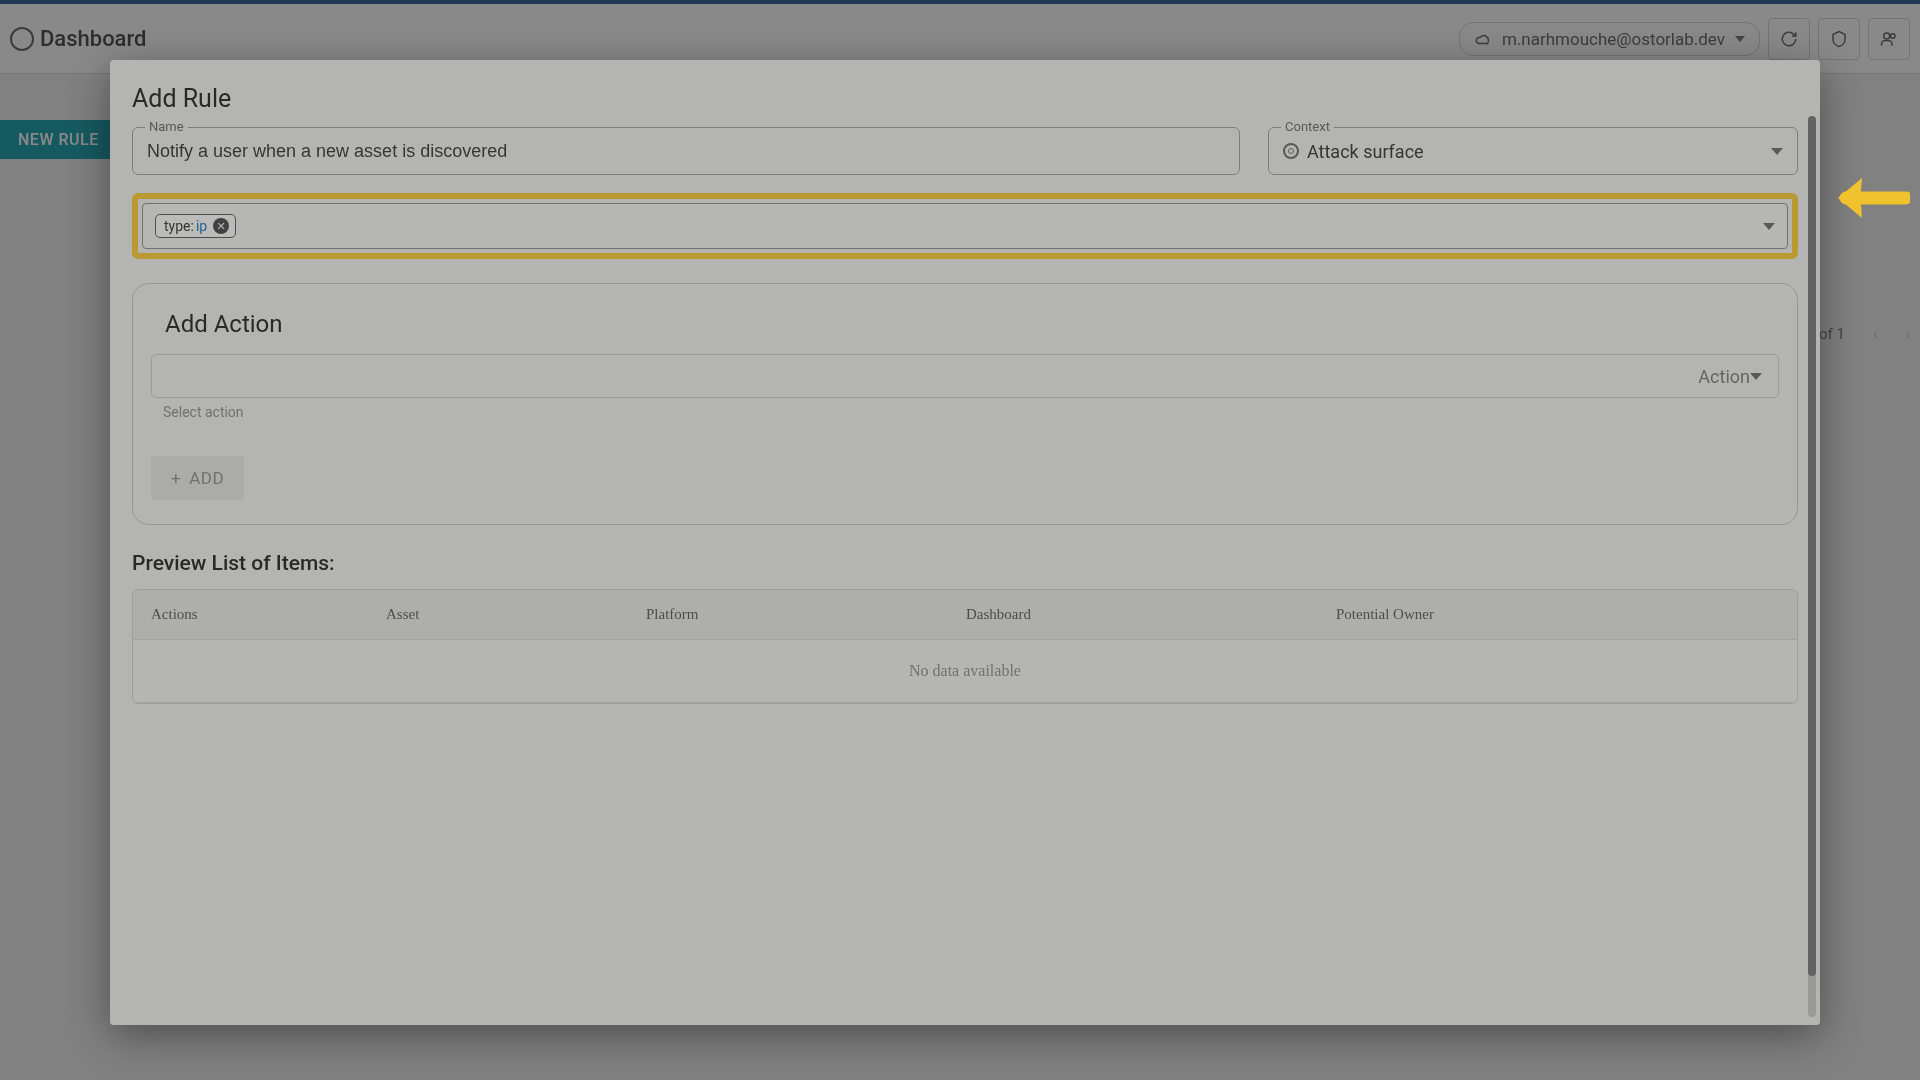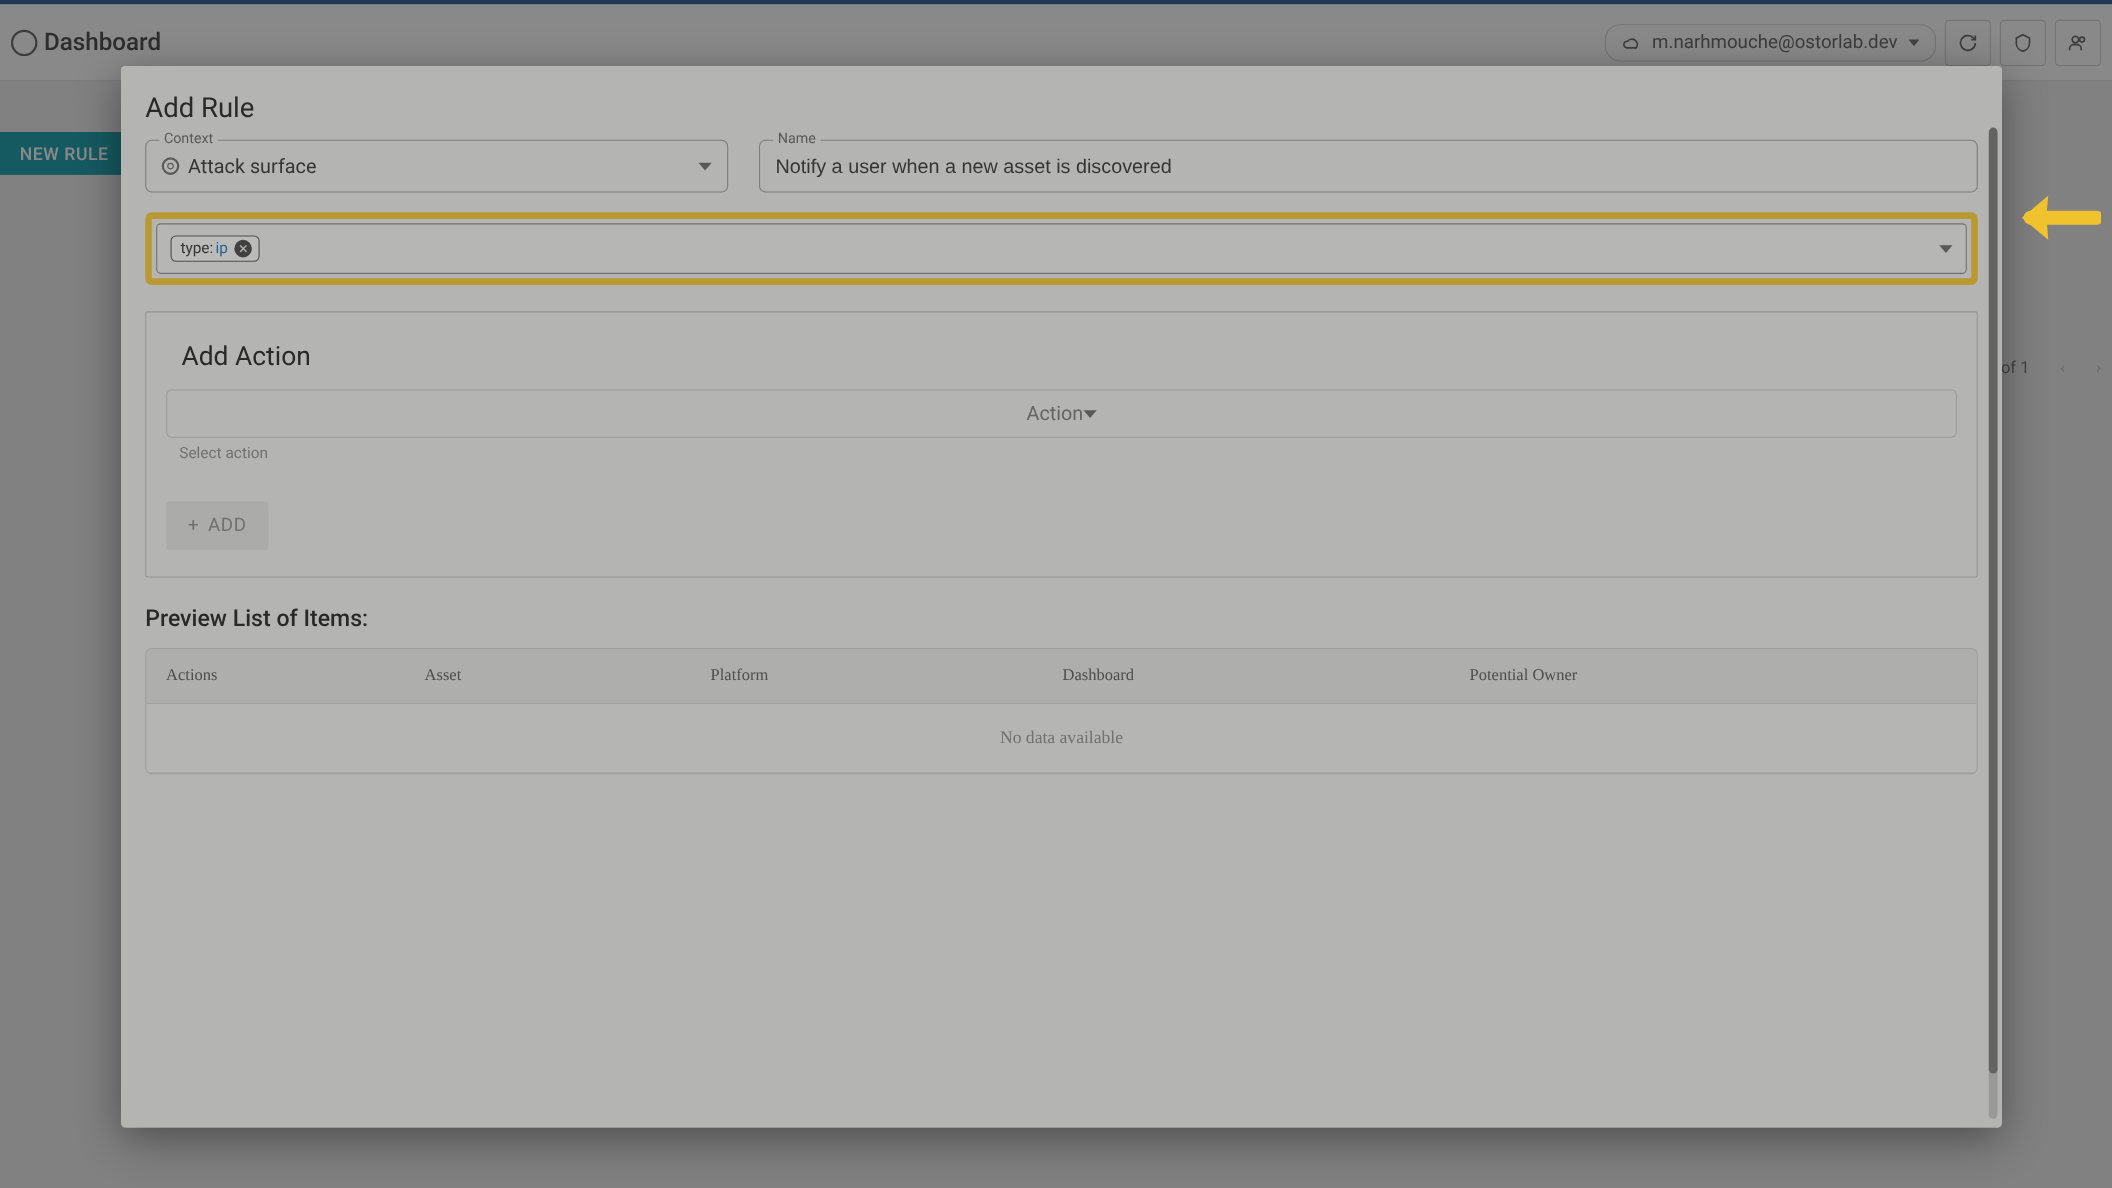--- a/index.html
+++ b/index.html
@@ -42,22 +42,22 @@
   
   .filter-wrap { position: relative; border: 6px solid #f0c22e; border-radius: 6px; padding: 4px; margin-bottom: 24px; }
   .filter-field { border: 1px solid #888; border-radius: 4px; height: 46px; display: flex; align-items: center; padding: 0 12px; justify-content: space-between; background: rgba(255,255,255,0.12); }
   .chip { display: inline-flex; align-items: center; gap: 2px; border: 1px solid #555; border-radius: 5px; padding: 3px 6px 3px 8px; font-size: 14px; color: #333; background: rgba(255,255,255,0.35); }
   .chip .k { color: #333; }
   .chip .v { color: #1a73b7; }
   .chip-x { width: 16px; height: 16px; background: #444; border-radius: 50%; color: #e9e9e7; display: inline-flex; align-items: center; justify-content: center; font-size: 11px; margin-left: 4px; }
 
   
   .section-title { font-size: 24px; font-weight: 400; color: #222; margin: 8px 0 16px 14px; }
-  .action-card { border: 1px solid #bbb; border-radius: 2px; padding: 18px 18px 24px; margin-bottom: 26px; }
-  .action-select { border: 1px solid #c4c4c4; border-radius: 5px; height: 44px; display: flex; align-items: center; justify-content: center; padding: 0 16px; color: #777; font-size: 18px; }
+  .action-card { border: 1px solid #bbb; border-radius: 16px; padding: 18px 18px 24px; margin-bottom: 26px; }
+  .action-select { border: 1px solid #c4c4c4; border-radius: 5px; height: 44px; display: flex; align-items: center; justify-content: flex-end; padding: 0 16px; color: #777; font-size: 18px; }
   .helper { font-size: 14px; color: #888; margin: 6px 0 0 12px; }
   .add-btn { margin-top: 36px; display: inline-flex; align-items: center; gap: 8px; background: rgba(0,0,0,0.06); color: #888; padding: 12px 20px; font-size: 17px; border-radius: 3px; letter-spacing: 0.5px; }
 
   .preview-title { font-size: 21px; font-weight: 500; color: #222; margin-bottom: 14px; }
   .table { border: 1px solid #c8c8c8; border-radius: 6px; overflow: hidden; background: rgba(255,255,255,0.08); font-family: Liberation Serif, serif; }
   .thead { display: flex; background: rgba(0,0,0,0.04); padding: 16px 18px; font-size: 15px; color: #555; font-weight: 500; border-bottom: 1px solid #d0d0d0; }
   .th-actions { width: 235px; }
   .th-asset { width: 260px; }
   .th-platform { width: 320px; }
   .th-conf { width: 370px; }
@@ -121,31 +121,31 @@
     <span style="color:#bbb;">›</span>
   </div>
 </div>
 
 <div class="overlay"></div>
 
 <div class="modal">
   <div class="modal-title">Add Rule</div>
 
   <div class="row1">
+    <div class="field name-field">
+      <span class="field-label">Name</span>
+      <input class="name-input" value="Notify a user when a new asset is discovered" style="">
+    </div>
     <div class="field context-field">
       <span class="field-label">Context</span>
       <span class="context-value">
         <span class="target-ic"></span>
         <span>Attack surface</span>
       </span>
       <span class="caret"></span>
-    </div>
-    <div class="field name-field">
-      <span class="field-label">Name</span>
-      <input class="name-input" value="Notify a user when a new asset is discovered" style="">
     </div>
   </div>
 
   <div class="filter-wrap">
     <div class="filter-field">
       <span class="chip">
         <span class="k">type:</span>
           <span class="v">ip</span>
         <span class="chip-x">✕</span>
       </span>

